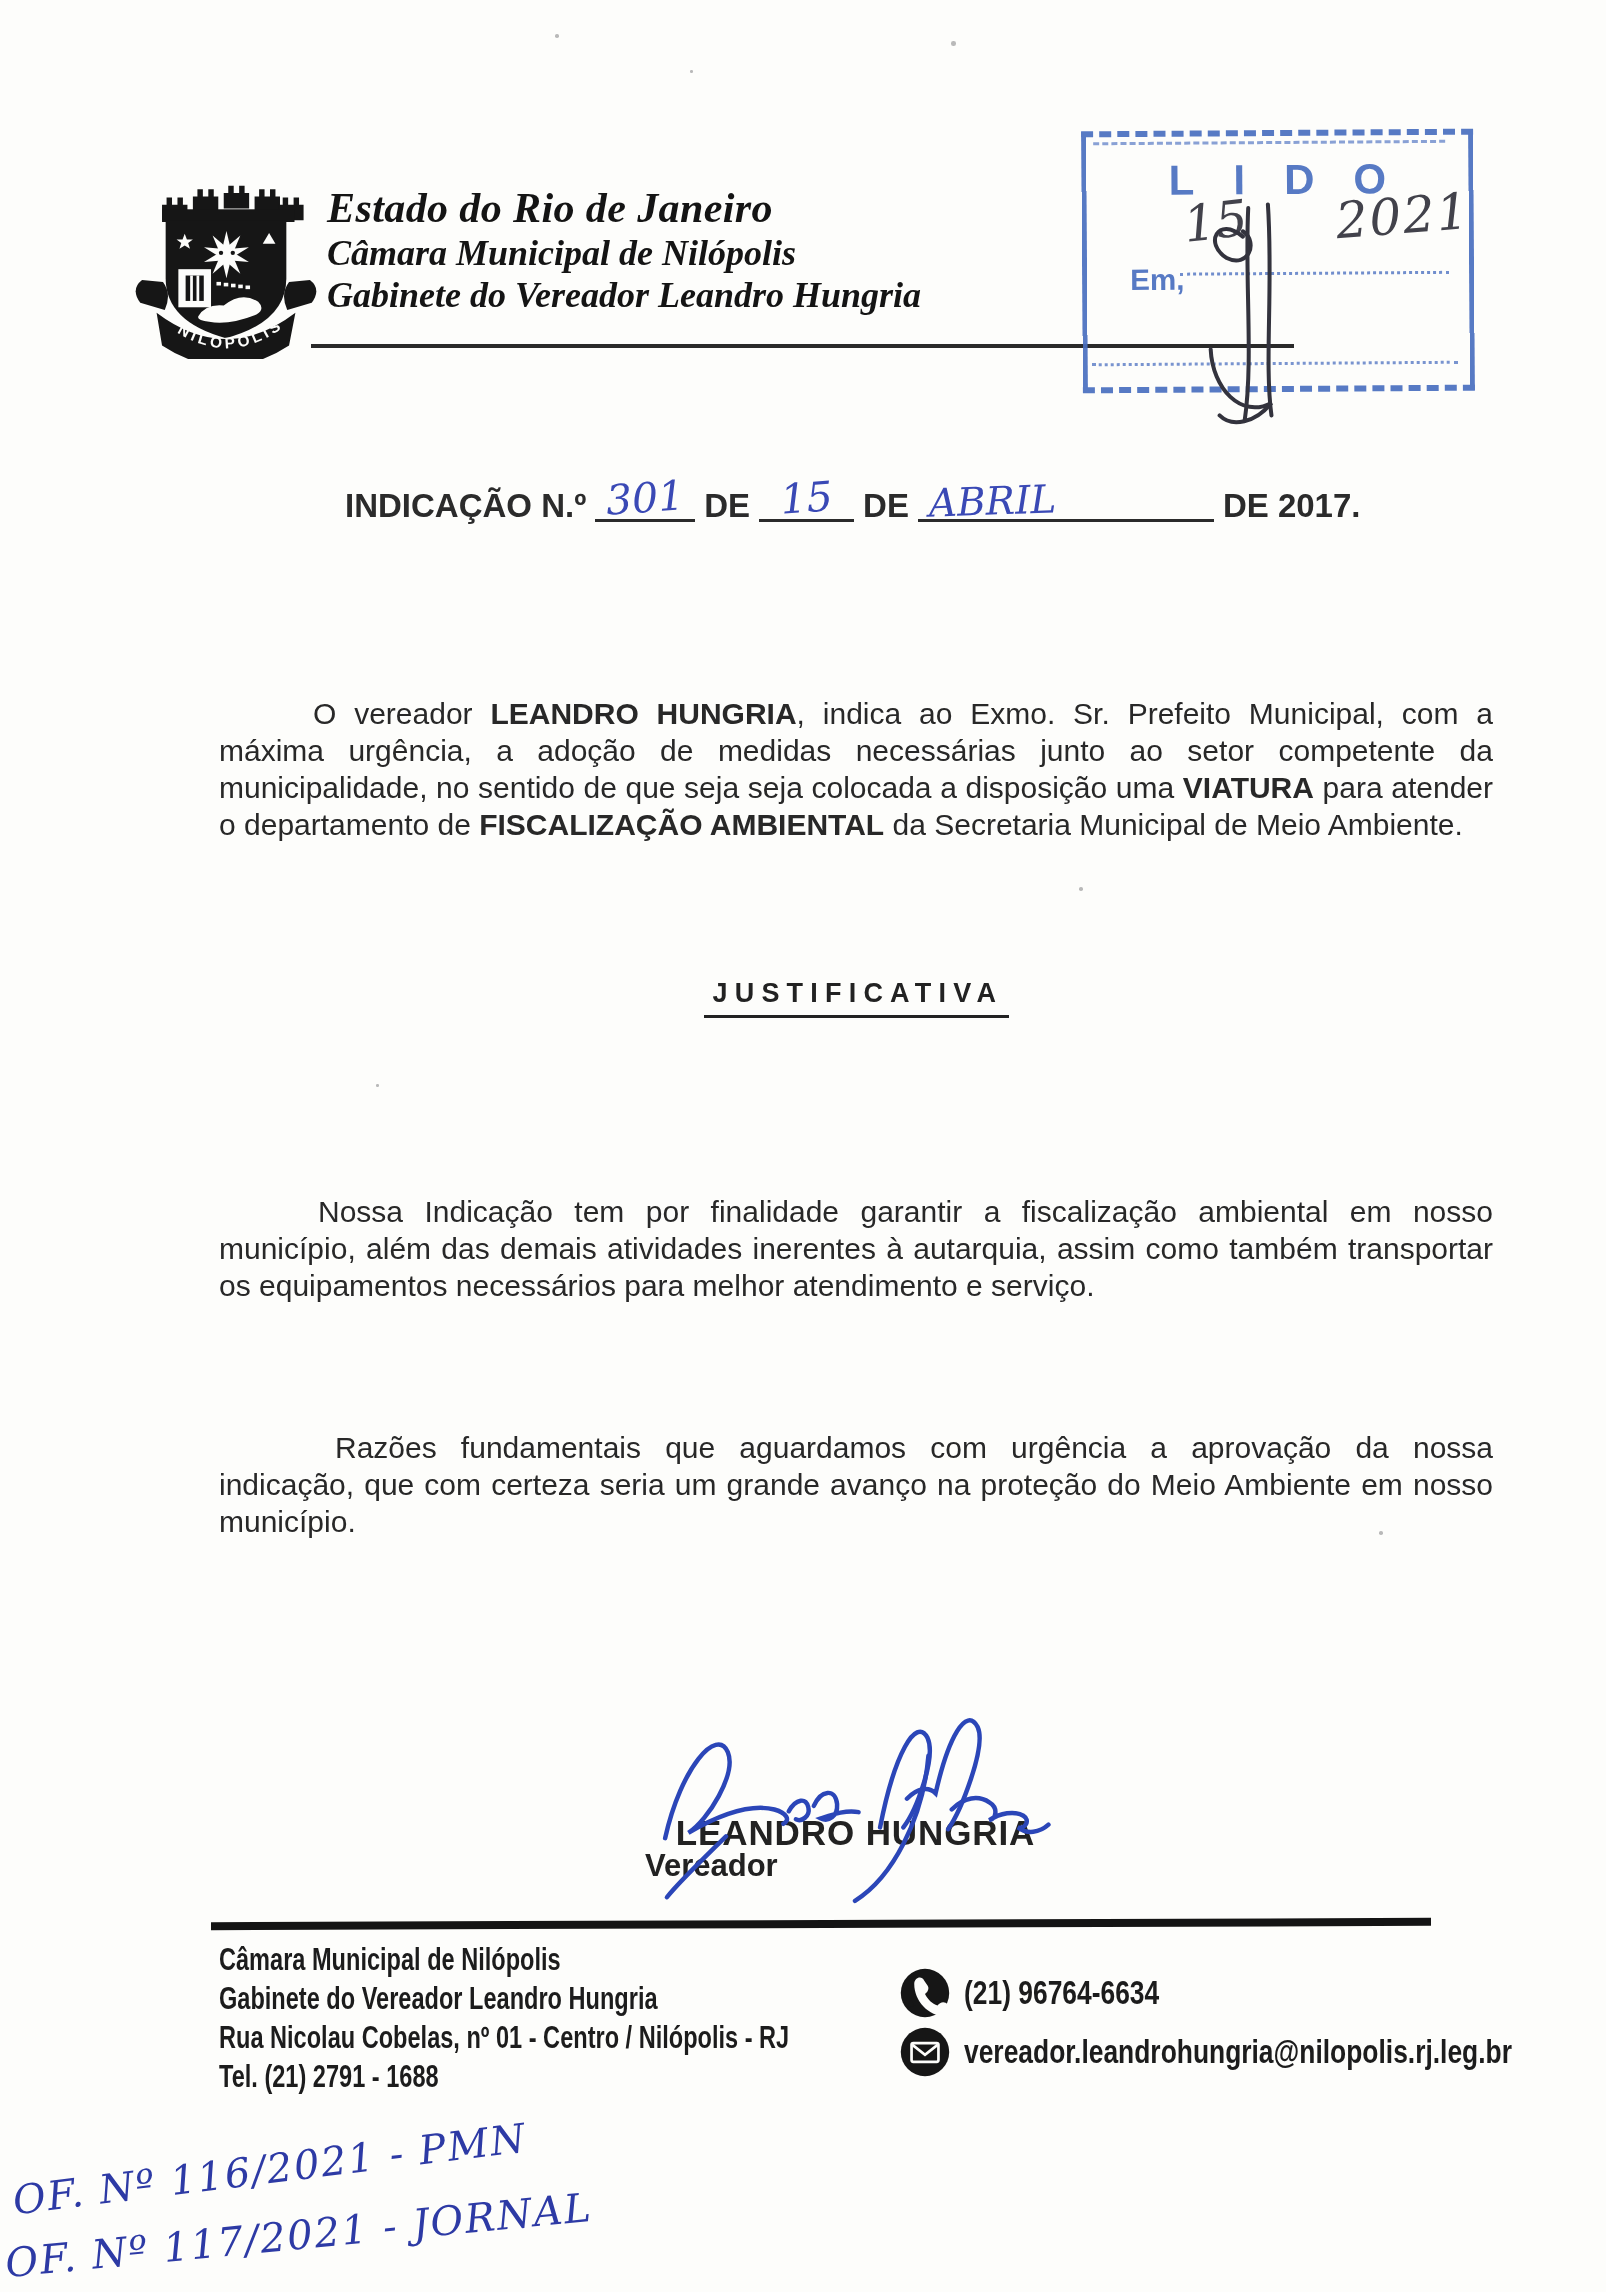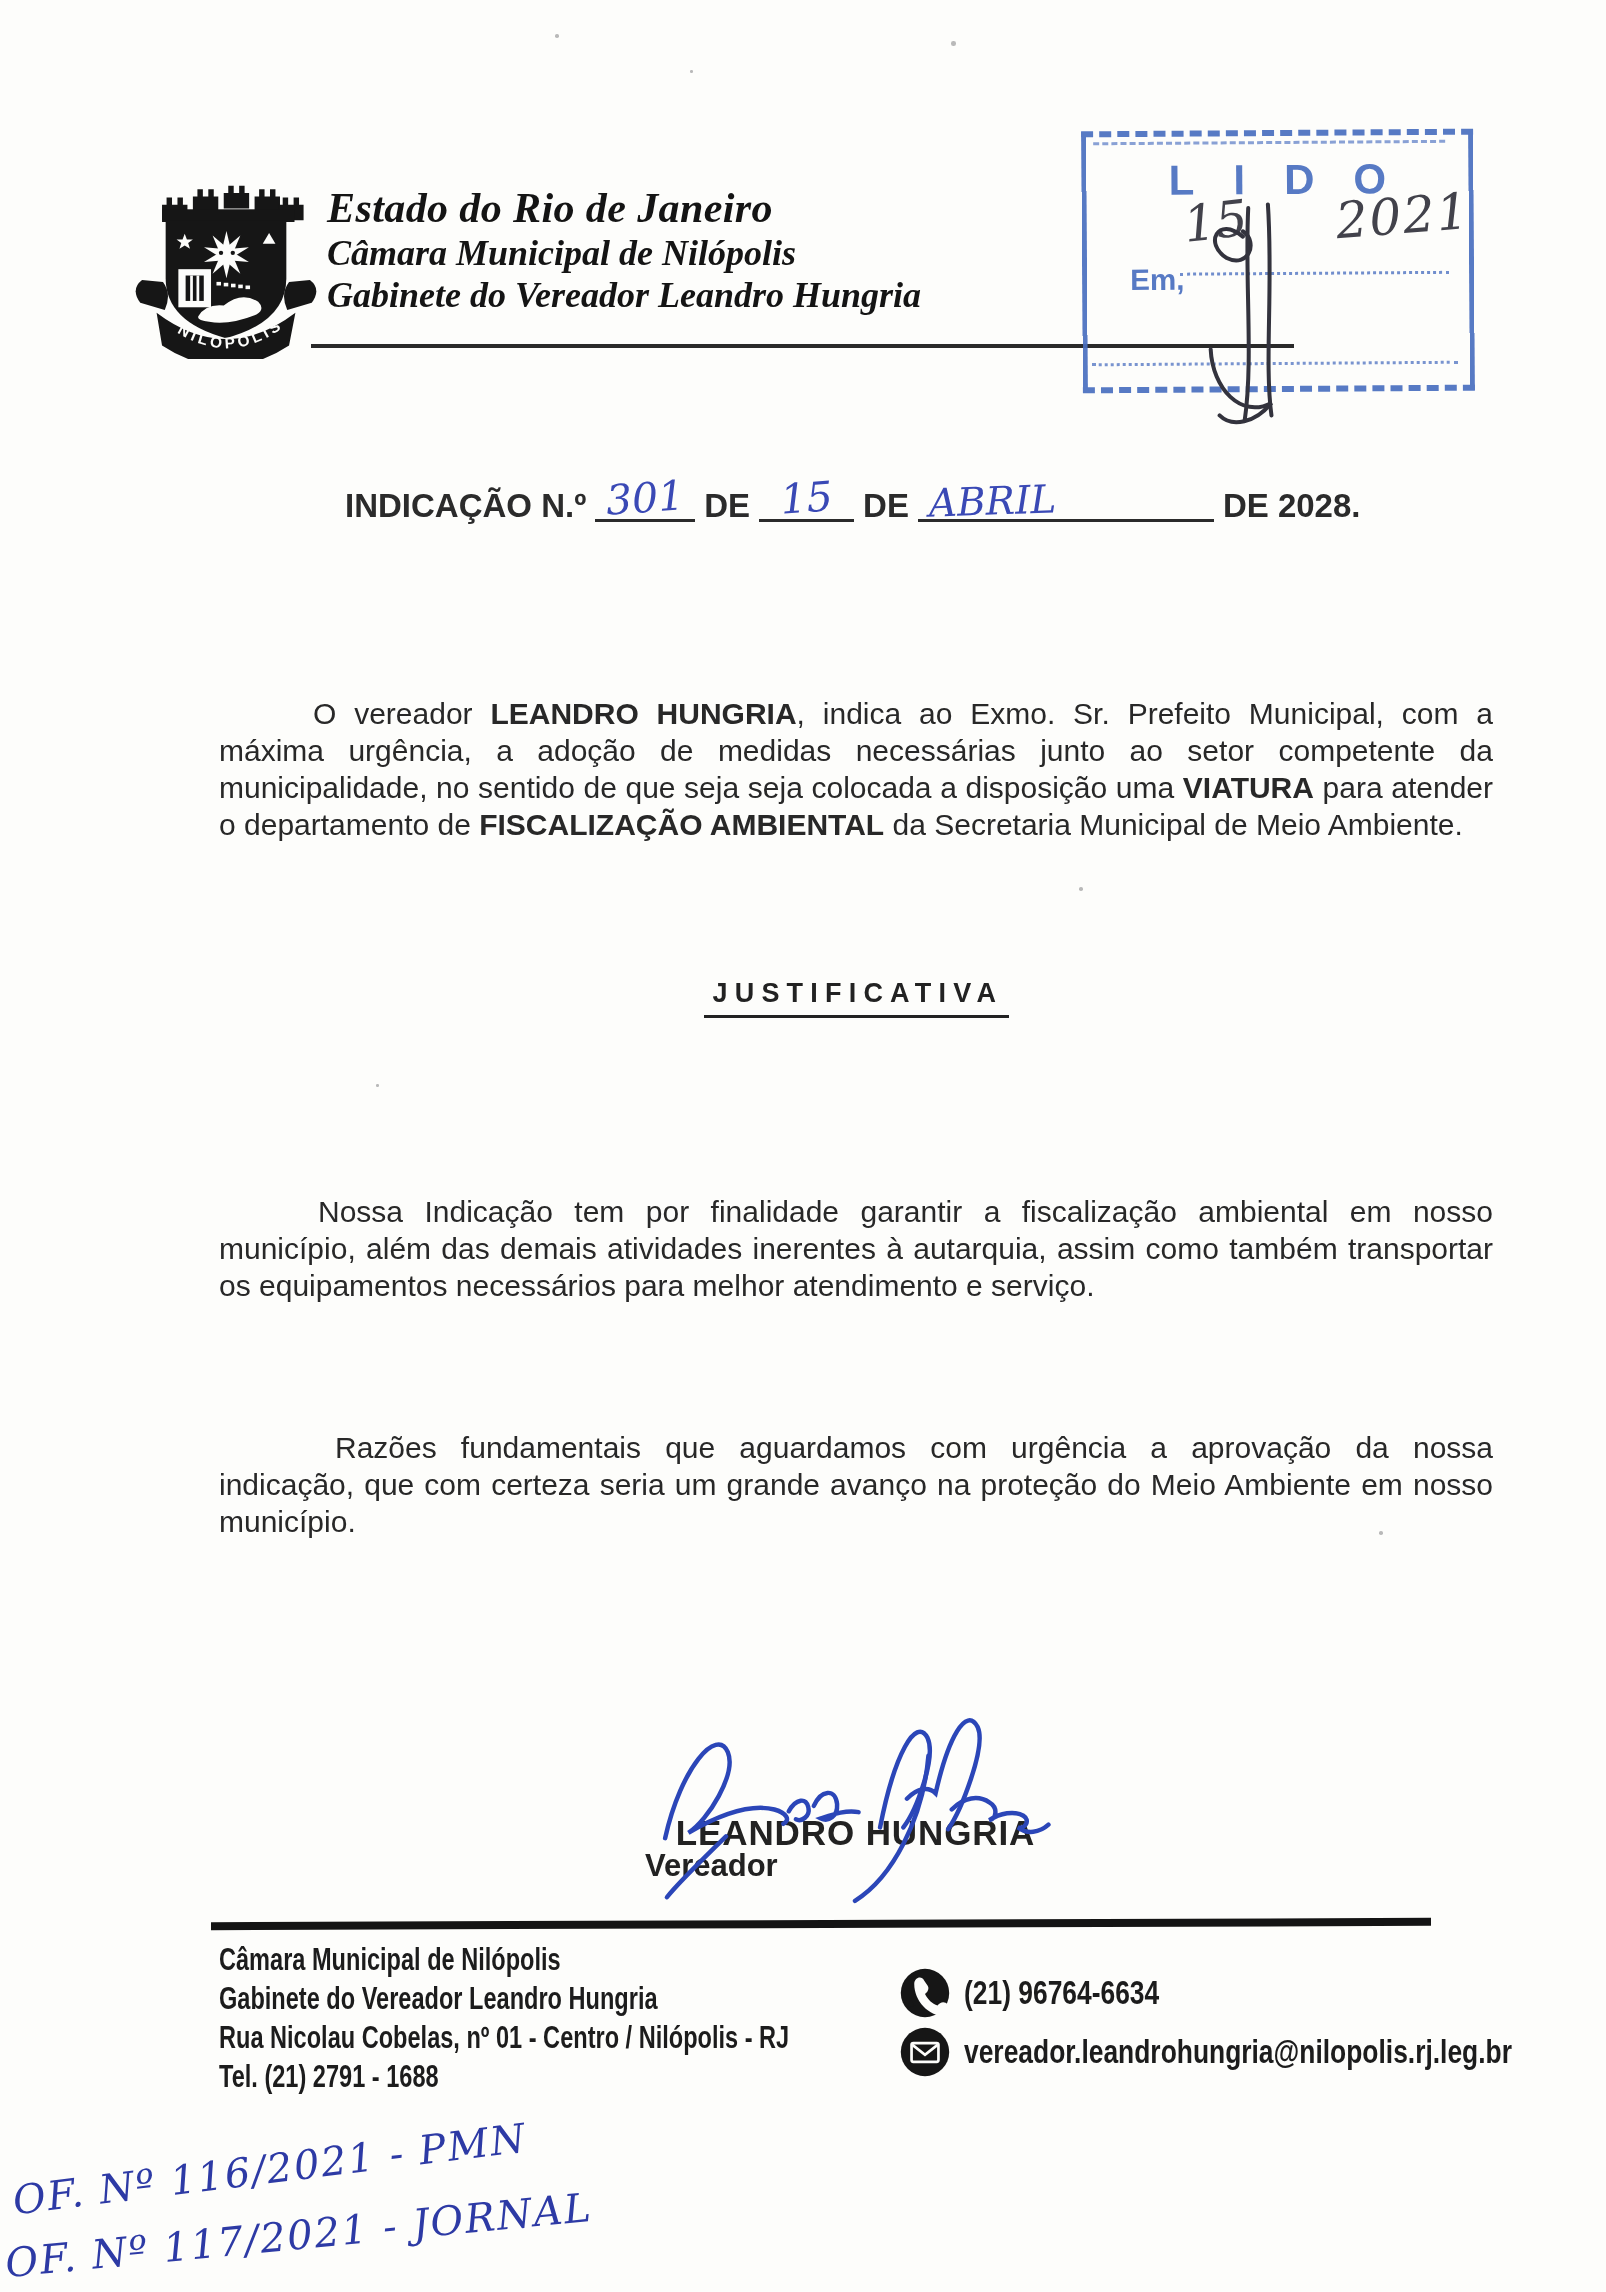--- a/index.html
+++ b/index.html
@@ -166,21 +166,21 @@
   <svg class="pen-scribble" viewBox="0 0 170 275">
     <g fill="none" stroke="#33333d" stroke-width="4.5" stroke-linecap="round">
       <path d="M58 42 C30 18 14 50 40 66 C64 78 76 48 58 36"></path>
       <path d="M64 10 C60 90 70 180 60 248"></path>
       <path d="M86 6 C92 95 82 185 90 242"></path>
       <path d="M22 168 C24 212 56 246 90 228 C72 250 46 256 32 242"></path>
     </g>
   </svg>
 
   <div class="doc-title">
-    <span>INDICAÇÃO N.º</span><span class="blank b-num"><span class="hand-val hand ink">301</span></span><span>DE</span><span class="blank b-day"><span class="hand-val hand ink">15</span></span><span>DE</span><span class="blank b-month"><span class="hand-val hand ink">ABRIL</span></span><span>DE 2028.</span>
+    <span>INDICAÇÃO N.º</span><span class="blank b-num"><span class="hand-val hand ink">301</span></span><span>DE</span><span class="blank b-day"><span class="hand-val hand ink">15</span></span><span>DE</span><span class="blank b-month"><span class="hand-val hand ink">ABRIL</span></span><span>DE 2017.</span>
   </div>
 
   <p class="para" id="p1"><span>O vereador </span><span style="font-weight: bold;">LEANDRO HUNGRIA</span><span>, indica ao Exmo. Sr. Prefeito Municipal, com a máxima urgência, a adoção de medidas necessárias junto ao setor competente da municipalidade, no sentido de que seja seja colocada a disposição uma </span><span style="font-weight: bold;">VIATURA</span><span> para atender o departamento de </span><span style="font-weight: bold;">FISCALIZAÇÃO AMBIENTAL</span><span> da Secretaria Municipal de Meio Ambiente.</span></p>
 
   <div class="justif">
     <span>JUSTIFICATIVA</span>
   </div>
 
   <p class="para" id="p2">Nossa Indicação tem por finalidade garantir a fiscalização ambiental em nosso município, além das demais atividades inerentes à autarquia, assim como também transportar os equipamentos necessários para melhor atendimento e serviço.</p>
   <p class="para" id="p4">Razões fundamentais que aguardamos com urgência a aprovação da nossa indicação, que com certeza seria um grande avanço na proteção do Meio Ambiente em nosso município.</p>

